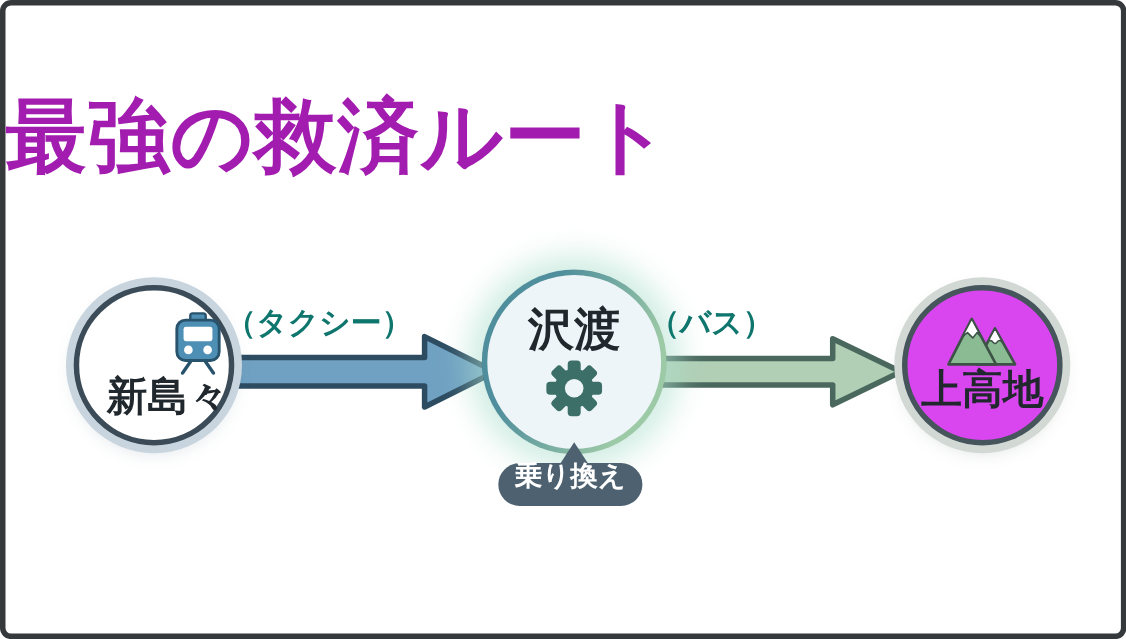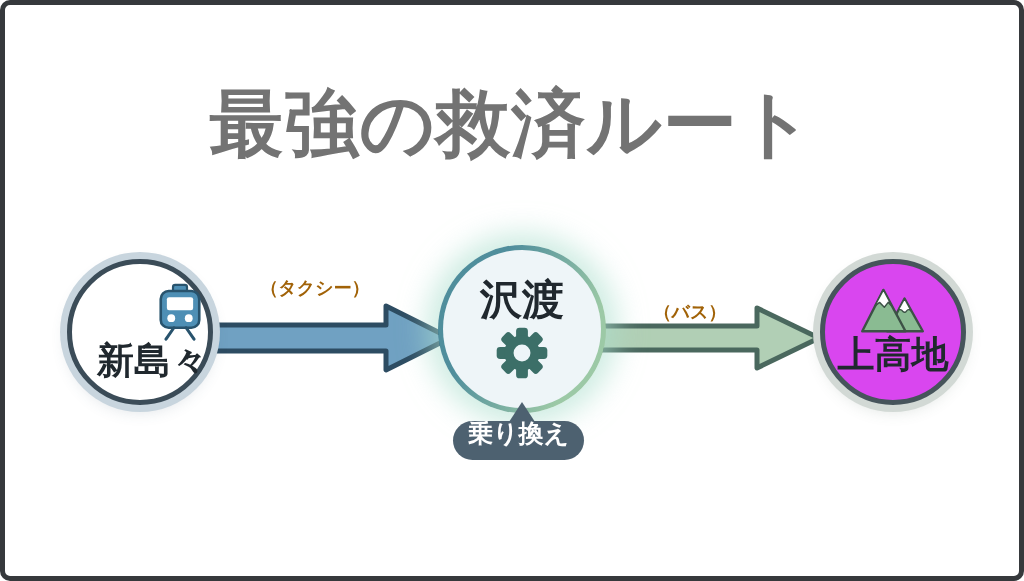--- a/index.html
+++ b/index.html
@@ -17,25 +17,24 @@
     border: 5px solid #36393c;
     border-radius: 10px;
     overflow: hidden;
   }
   .page-title {
     position: absolute;
     left: 0;
     top: 80px;
     width: 100%;
     margin: 0;
-    text-align: center;
     font-size: 74px;
     line-height: 1.05;
     font-weight: 900;
-    color: #737373;
+    color: #a21caf;
     letter-spacing: 1px;
   }
   
   .node {
     position: absolute;
     border-radius: 50%;
     display: flex;
     flex-direction: column;
     align-items: center;
     justify-content: center;
@@ -94,30 +93,29 @@
   }
   
   .arrow {
     position: absolute;
     z-index: 1;
   }
   .arrow-taxi { left: 198px; top: 295px; }
   .arrow-bus  { left: 585px; top: 295px; }
   .edge-label {
     position: absolute;
-    text-align: center;
-    font-size: 18px;
-    font-weight: 900;
-    color: #a16207;
+    font-size: 28px;
+    font-weight: 900;
+    color: #0f766e;
     line-height: 1.1;
     z-index: 2;
     white-space: nowrap;
   }
   .edge-label-taxi { left: 200px; top: 274px; width: 220px; }
-  .edge-label-bus  { left: 585px; top: 274px; width: 200px; margin-top: 24px; }
+  .edge-label-bus  { left: 585px; top: 274px; width: 200px; }
   
   .badge-pointer {
     position: absolute;
     left: 502px; top: 397px;
     width: 0; height: 0;
     border-left: 15px solid transparent;
     border-right: 15px solid transparent;
     border-bottom: 23px solid #4d6170;
     z-index: 3;
   }

